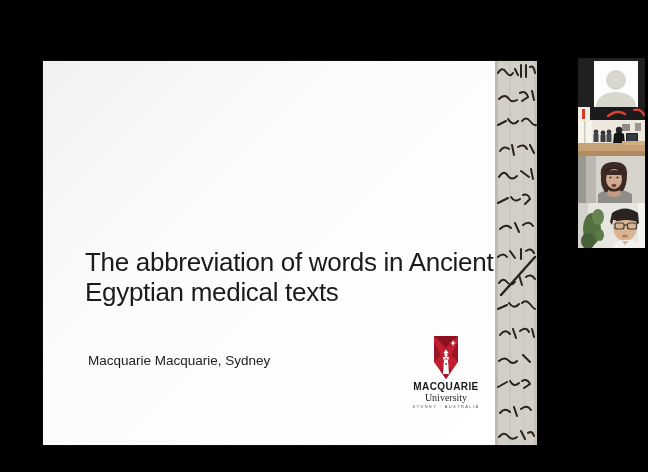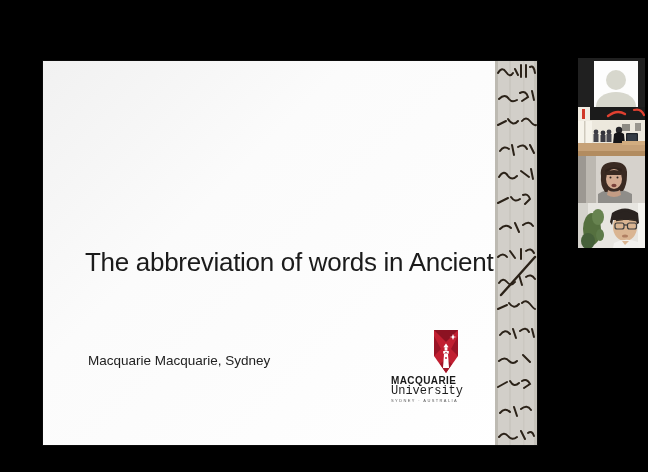--- a/index.html
+++ b/index.html
@@ -14,24 +14,24 @@
   }
   .slide-title{
     position:absolute;left:42px;top:186px;margin:0;
     font-size:26px;font-weight:400;color:#1b1b1b;letter-spacing:-0.3px;line-height:30px;
   }
   .slide-title span{display:block;}
   .authors{position:absolute;left:45px;top:290px;font-size:13.5px;color:#222;line-height:20px;}
   .authors span{display:block;}
 
   
-  .mq-logo{position:absolute;left:348px;top:269px;width:110px;text-align:left;}
+  .mq-logo{position:absolute;left:348px;top:275px;width:110px;text-align:center;}
   .mq-shield{display:block;margin:0 auto 2px auto;}
   .mq-wordmark{display:block;font-size:10px;font-weight:700;letter-spacing:0.4px;color:#191919;line-height:11px;}
-  .mq-university{display:block;font-family:Liberation Mono, monospace;font-size:12px;color:#1c1c1c;line-height:11px;}
+  .mq-university{display:block;font-family:Liberation Serif, serif;font-size:10px;color:#1c1c1c;line-height:11px;}
   .mq-tagline{display:block;font-size:4px;letter-spacing:1.4px;color:#5a5a5a;line-height:6px;margin-top:1px;}
 
   
   .papyrus{position:absolute;right:0;top:0;width:42px;height:384px;display:block;}
 
   
   .tile{position:absolute;left:578px;width:67px;overflow:hidden;background:#161616;}
   .tile-1{top:58px;height:49px;background:#202020;}
   .tile-2{top:107px;height:49px;}
   .tile-3{top:156px;height:47px;}
@@ -42,20 +42,21 @@
   .avatar-body{position:absolute;left:2px;top:31px;width:40px;height:28px;border-radius:50% 50% 0 0;background:#d7d7cd;}
 </style>
 </head>
 <body>
 
 <div class="screen">
 
   <div class="slide">
     <h1 class="slide-title">
       <span>The abbreviation of words in Ancient</span>
+      <span>Egyptian medical texts</span>
     </h1>
 
     <div class="authors">
       <span>Macquarie Macquarie, Sydney</span>
     </div>
 
     <div class="mq-logo">
       <svg class="mq-shield" width="24" height="43" viewBox="0 0 24 43">
         <path d="M0 0 H24 V26 L12 43 L0 26 Z" fill="#c11f31"></path>
         <path d="M0 0 L24 0 L12 12 Z" fill="#8c1222"></path>

